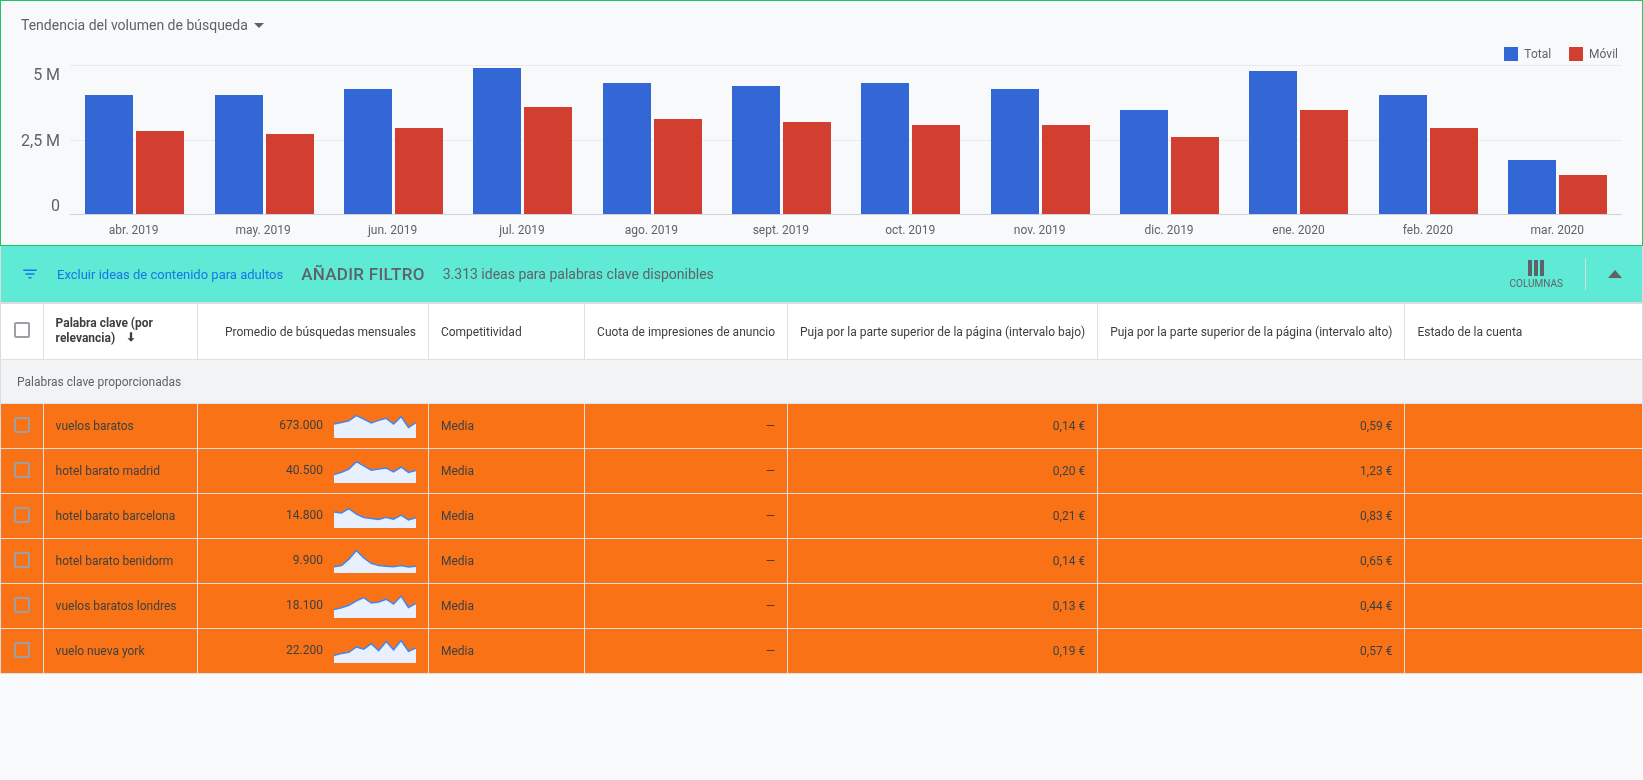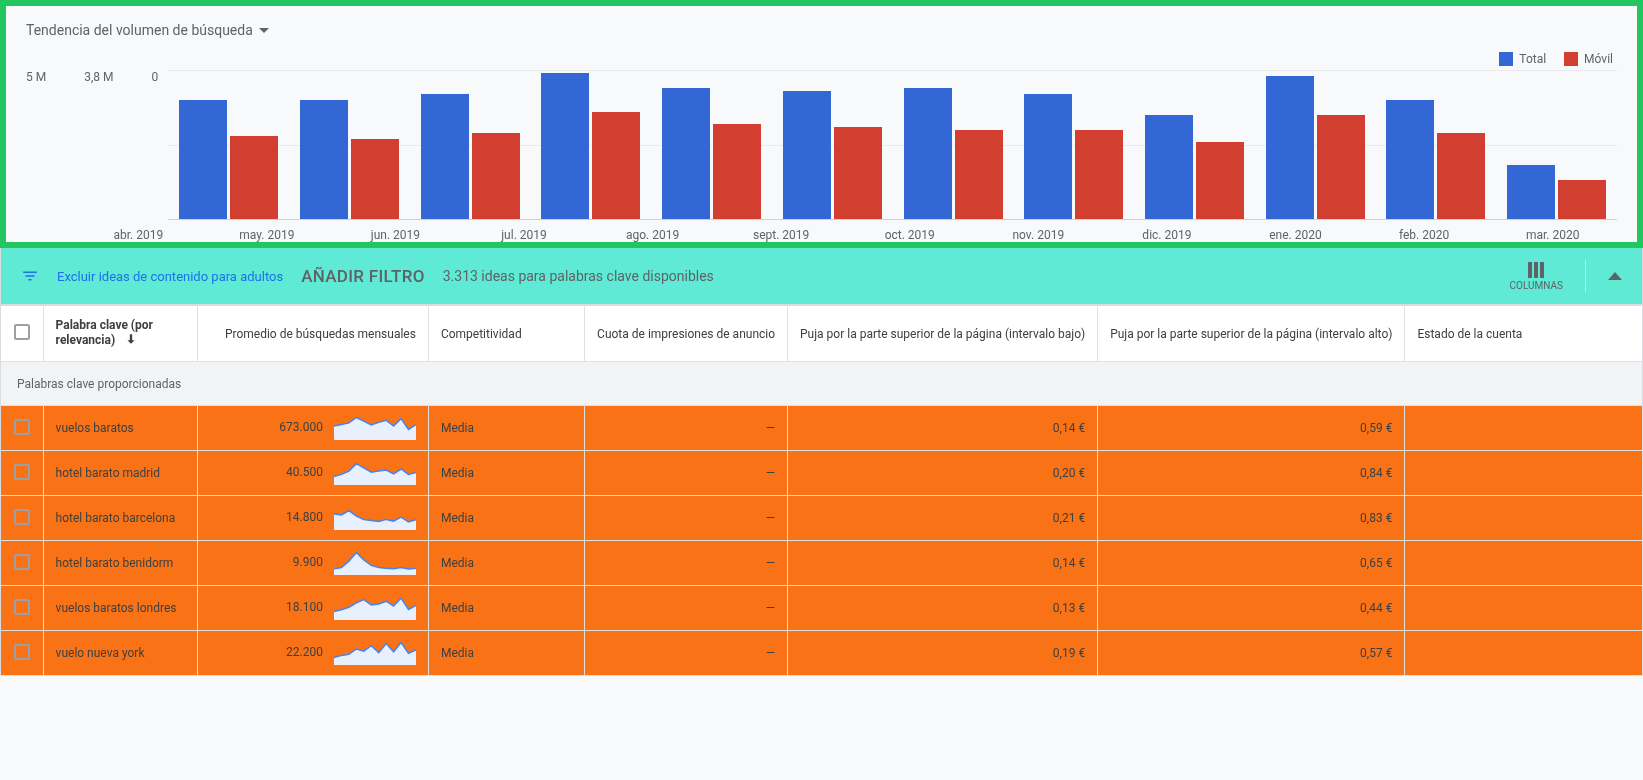--- a/index.html
+++ b/index.html
@@ -4,45 +4,44 @@
 <style>
   * { box-sizing: border-box; margin: 0; padding: 0; }
   body {
     font-family: Roboto, Arial, sans-serif;
     font-size: 13px;
     color: #3c4043;
     background: #f8f9fa;
     width: 1643px;
   }
   
-  .chart-panel { padding: 8px 20px 0 20px; background:#f8f9fa; border:6px solid #22c55e; }
+  .chart-panel { padding: 8px 20px 8px 20px; background:#f8f9fa; border:1px solid #22c55e; }
   .chart-title-row {
     display: flex;
     align-items: center;
     gap: 6px;
     padding: 8px 0 14px 0;
     color: #5f6368;
     font-size: 14px;
     cursor: pointer;
   }
   .triangle-down {
     width: 0; height: 0;
     border-left: 5px solid transparent;
     border-right: 5px solid transparent;
     border-top: 5px solid #5f6368;
   }
   .legend-row { display:flex; justify-content:flex-end; gap:18px; padding:0 4px 4px 0; font-size:12px; color:#5f6368;}
   .legend-item { display:flex; align-items:center; gap:6px;}
   .swatch { width:14px; height:14px; }
   .chart-area { display:flex; }
   .y-axis {
-    display:flex; justify-content:space-between;
-    height:150px; text-align:right; padding-right:10px; color:#5f6368; font-size:12px;
+    display:flex; flex-direction:column; justify-content:space-between;
+    height:150px; text-align:right; padding-right:10px; color:#5f6368; font-size:16px;
     margin-top: 0;
-    gap: 38px;
   }
   .plot {
     position:relative; flex:1; height:150px;
     border-bottom:1px solid #cfd2d6;
   }
   .gridline { position:absolute; left:0; right:0; height:0; border-top:1px solid #e8eaed; }
   .bars-row {
     position:absolute; left:0; right:0; bottom:0; top:0;
     display:flex;
   }
@@ -127,21 +126,21 @@
       <span>Total</span>
     </div>
     <div class="legend-item">
       <span class="swatch" style="background:#d23f31"></span>
       <span>Móvil</span>
     </div>
   </div>
   <div class="chart-area">
     <div class="y-axis">
       <span>5 M</span>
-      <span>3,8 M</span>
+      <span>2,5 M</span>
       <span>0</span>
     </div>
     <div class="plot" id="plot">
       <div class="gridline" style="top:0"></div>
       <div class="gridline" style="top:50%"></div>
       <div class="bars-row" id="bars-row">
           <div class="bar-group">
             <div class="bar total" style="height: 80%;"></div>
             <div class="bar mobile" style="height: 56%;"></div>
           </div>
@@ -283,21 +282,21 @@
       <tr>
         <td class="cb-cell"><span class="checkbox"></span></td>
         <td class="kw-cell">hotel barato madrid</td>
         <td class="num-cell avg-cell">40.500 <svg class="sparkline" viewBox="0 0 82 24">
             <path d="M0.0 15.5 L 7.5 13.4 L 14.9 10.1 L 22.4 2.6 L 29.8 6.9 L 37.3 11.2 L 44.7 10.1 L 52.2 9.0 L 59.6 12.9 L 67.1 8.0 L 74.5 13.4 L 82.0 11.6 L 82 24 L 0 24 Z" fill="#e8f0fe"></path>
             <path d="M0.0 15.5 L 7.5 13.4 L 14.9 10.1 L 22.4 2.6 L 29.8 6.9 L 37.3 11.2 L 44.7 10.1 L 52.2 9.0 L 59.6 12.9 L 67.1 8.0 L 74.5 13.4 L 82.0 11.6" fill="none" stroke="#4285f4" stroke-width="1.5"></path>
           </svg></td>
         <td class="comp-cell">Media</td>
         <td class="num-cell">—</td>
         <td class="num-cell">0,20 €</td>
-        <td class="num-cell">0,84 €</td>
+        <td class="num-cell">1,23 €</td>
         <td class="status-cell"></td>
       </tr>
       <tr>
         <td class="cb-cell"><span class="checkbox"></span></td>
         <td class="kw-cell">hotel barato barcelona</td>
         <td class="num-cell avg-cell">14.800 <svg class="sparkline" viewBox="0 0 82 24">
             <path d="M0.0 8.0 L 7.5 9.0 L 14.9 4.7 L 22.4 10.1 L 29.8 13.4 L 37.3 14.4 L 44.7 15.5 L 52.2 13.4 L 59.6 15.1 L 67.1 11.2 L 74.5 16.0 L 82.0 13.8 L 82 24 L 0 24 Z" fill="#e8f0fe"></path>
             <path d="M0.0 8.0 L 7.5 9.0 L 14.9 4.7 L 22.4 10.1 L 29.8 13.4 L 37.3 14.4 L 44.7 15.5 L 52.2 13.4 L 59.6 15.1 L 67.1 11.2 L 74.5 16.0 L 82.0 13.8" fill="none" stroke="#4285f4" stroke-width="1.5"></path>
           </svg></td>
         <td class="comp-cell">Media</td>

